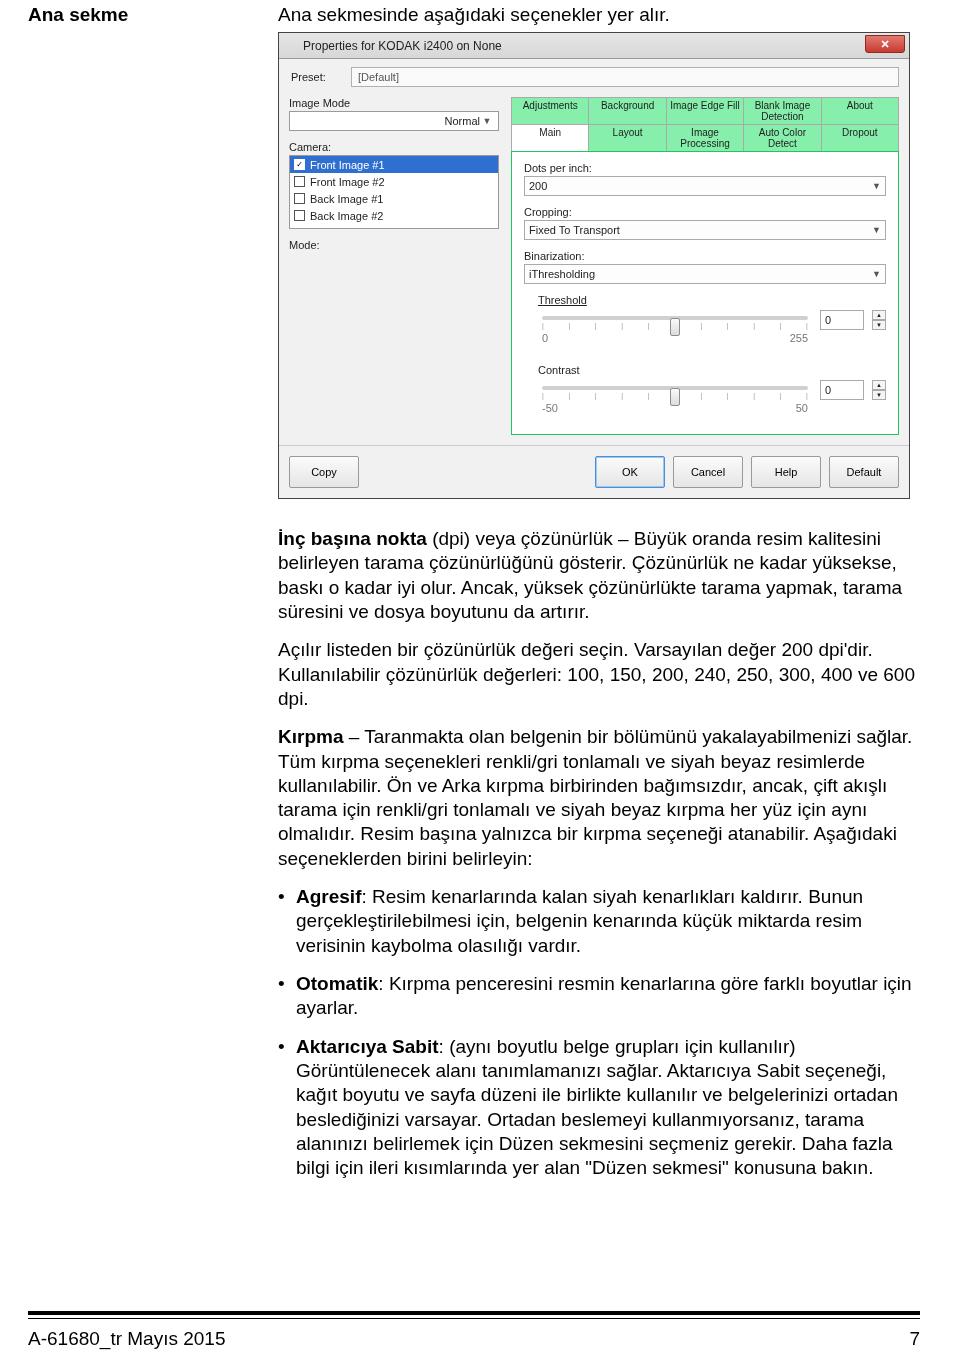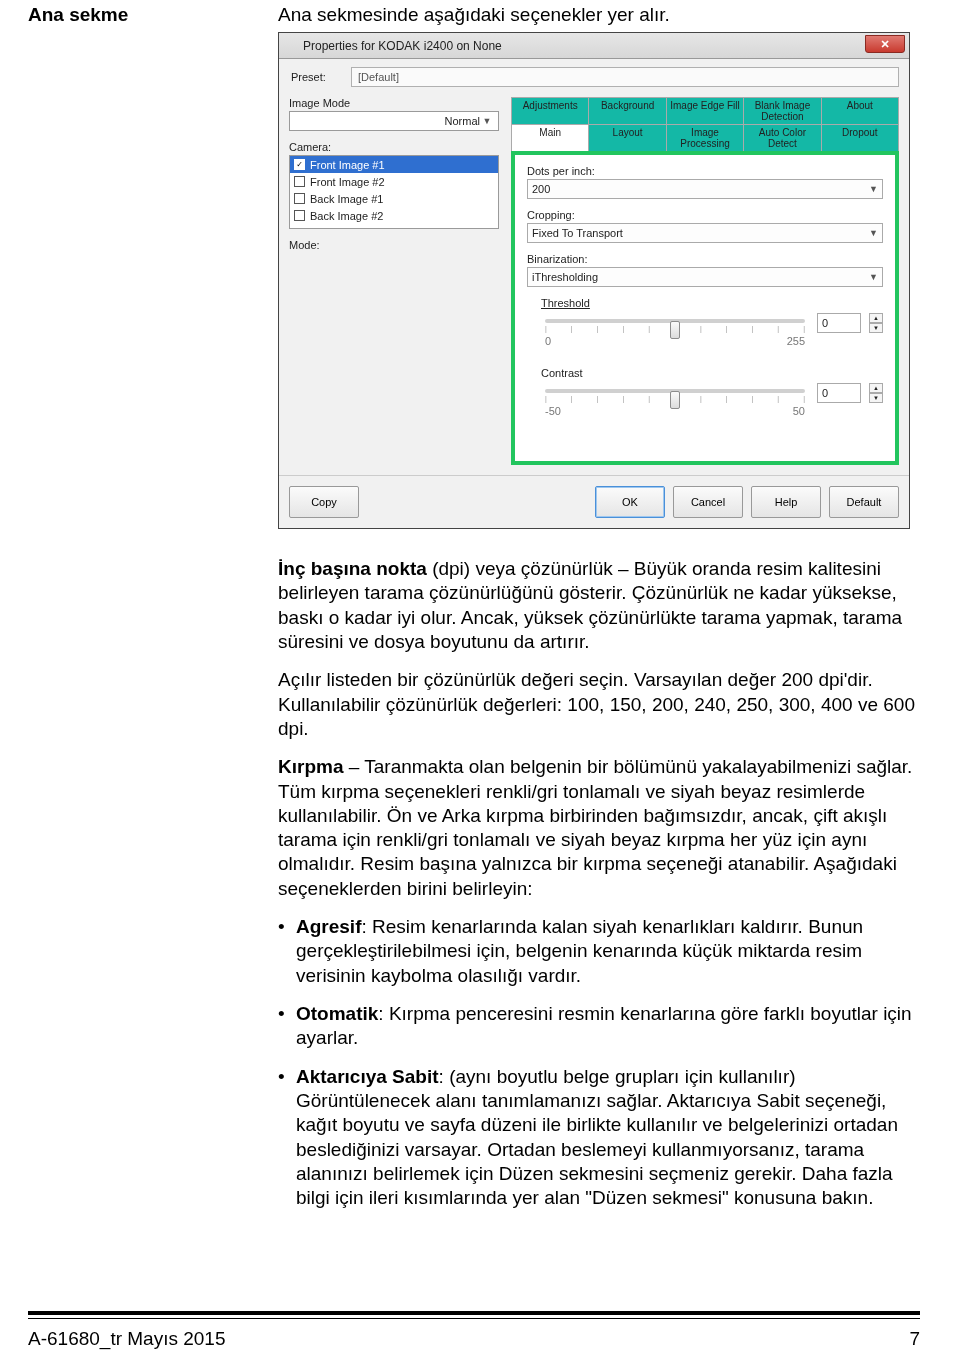--- a/index.html
+++ b/index.html
@@ -86,28 +86,28 @@
   .listbox .row.sel { background:#2f6fd0; color:#fff; }
   .listbox .row .cb { width:11px;height:11px;border:1px solid #555;background:#fff;display:inline-flex;align-items:center;justify-content:center;font-size:8px;color:#000;}
   .listbox .row.sel .cb { border-color:#fff;}
   .mode-list { height:115px; }
   .mode-list .row { padding:1px 6px; height:16px;}
   .mode-list .row.sel { background:#2f6fd0; color:#fff;}
   
   .tabs { display:flex; flex-wrap:wrap; }
   .tabrow { display:flex; width:100%; }
   .tab {
-    border:1px solid #aaa; background:#14b8a6;
+    border:1px solid #aaa; background:#86efac;
     padding:2px 0; font-size:10px; text-align:center;
     flex:1; border-bottom:none; border-right:none;
   }
   .tabrow .tab:last-child { border-right:1px solid #aaa;}
   .tab.active { background:#fff; }
   .tab-content {
-    border:4px solid #22c55e; background:#fff; padding:10px 12px 24px 12px;
+    border:1px solid #22c55e; background:#fff; padding:10px 12px 0 12px;
     min-height:280px; width:100%;
   }
   .field { margin-bottom:10px; }
   .field .lbl2 { font-size:11px; margin-bottom:2px; display:block;}
   .field .inbox {
     width:100%; height:20px; border:1px solid #aaa; background:#fdfdfd;
     display:flex; align-items:center; justify-content:space-between; padding:0 4px; font-size:11px;
   }
   .slider-wrap {
     position:relative; height:44px; margin-top:4px;

